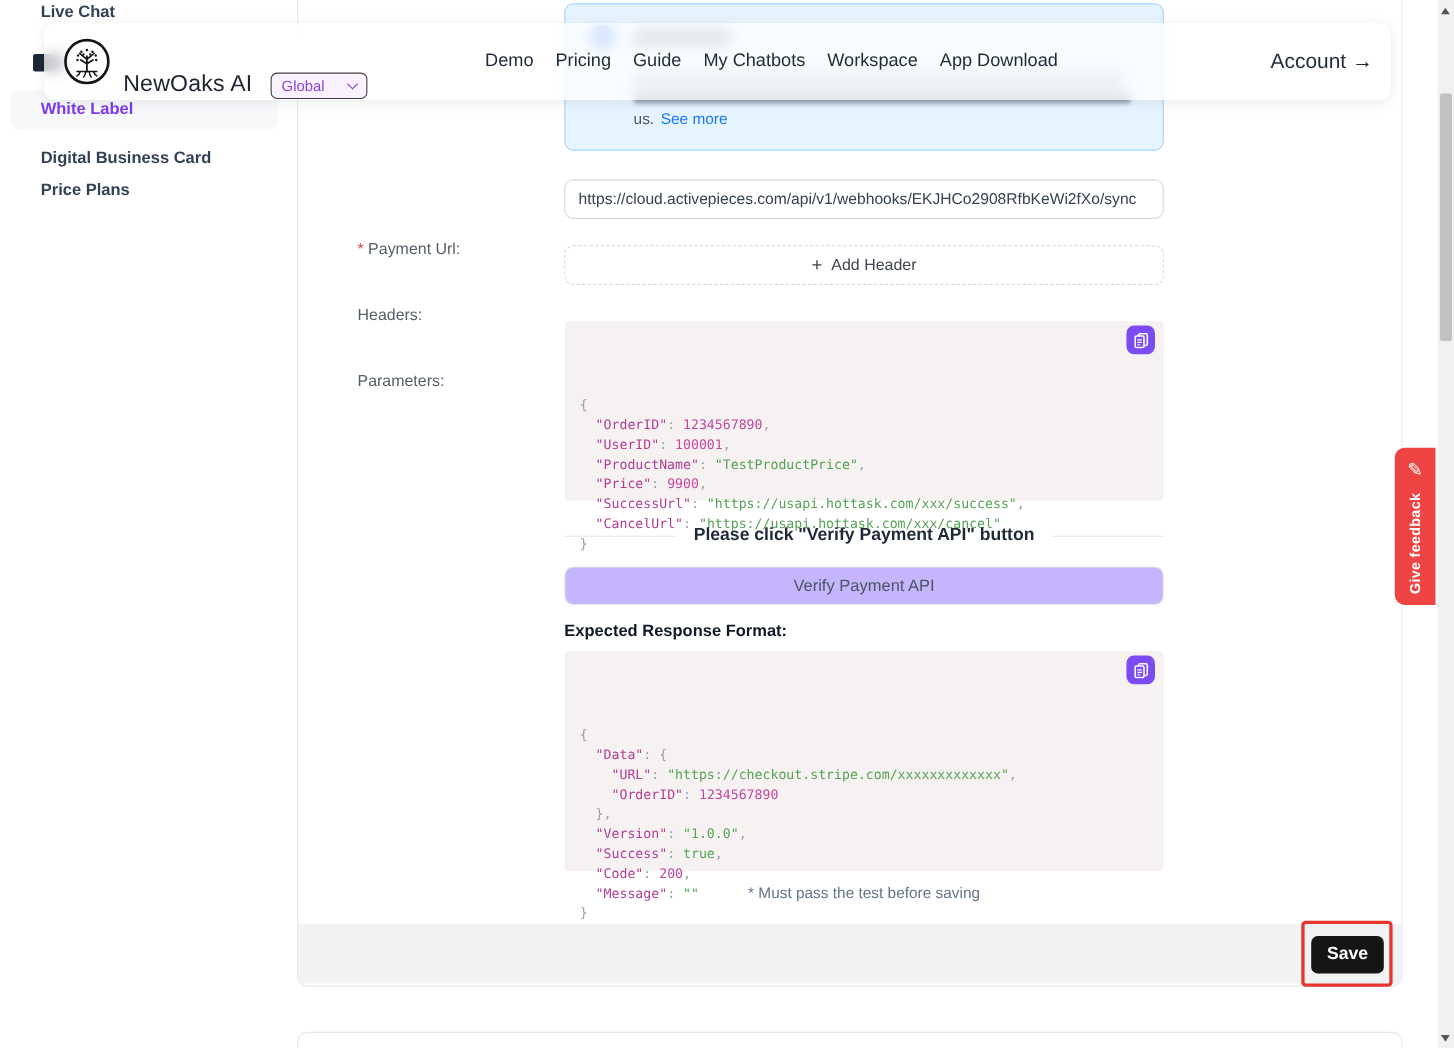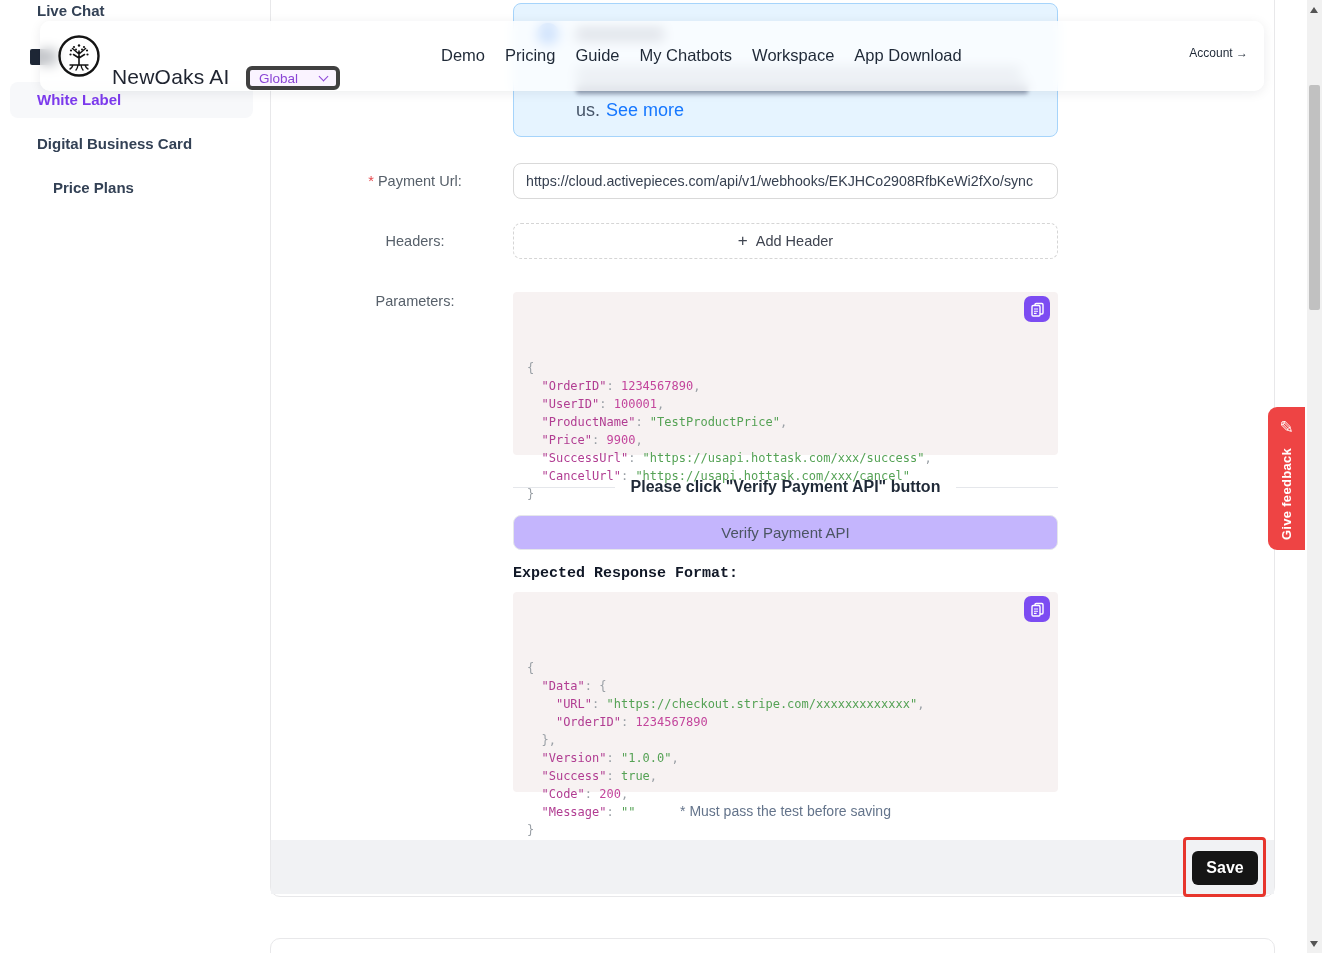--- a/index.html
+++ b/index.html
@@ -21,39 +21,39 @@
 
   
   .reminder { position:absolute; left:513px; top:3px; width:545px; height:134px;
               background:#e6f4ff; border:1px solid #a6d4fb; border-radius:8px; z-index:2; }
   .rem-avatar { position:absolute; left:23px; top:19px; width:22px; height:22px; border-radius:50%;
                 background:#5d9df5; }
   .blur-bar { position:absolute; background:#76829a; border-radius:3px; filter:blur(2px); opacity:.8; }
   .rem-title { left:62px; top:24px; width:88px; height:13px; }
   .rem-line1 { left:62px; top:63px; width:445px; height:11px; opacity:.45; }
   .rem-line2 { left:62px; top:79px; width:452px; height:11px; opacity:.75; }
-  .rem-text { position:absolute; left:62px; top:96px; font-size:18px; color:#475569; }
+  .rem-text { position:absolute; left:62px; top:96px; font-size:14px; color:#475569; }
   .rem-link { color:#1677ff; cursor:pointer; margin-left:6px; }
 
   
   .navbar { position:absolute; left:40px; top:21px; width:1224px; height:70px; z-index:5;
             background:rgba(255,255,255,0.72); -webkit-backdrop-filter:blur(6px); backdrop-filter:blur(6px);
             border-radius:10px; box-shadow:0 2px 12px rgba(15,23,42,.08); }
   .brand-logo { position:absolute; left:17px; top:13px; width:44px; height:44px; }
   .brand-name { position:absolute; left:72px; top:44px; font-size:21px; color:#1f2430; font-weight:500; letter-spacing:.2px; }
   .region-pill { position:absolute; left:206px; top:45px; height:24px; padding:0 9px; display:flex; align-items:center; gap:22px;
-                 background:#faf3ff; border:4px solid #404040; border-radius:6px; color:#8b45d6; font-size:13.5px; cursor:pointer; }
+                 background:#faf3ff; border:1px solid #404040; border-radius:6px; color:#8b45d6; font-size:13.5px; cursor:pointer; }
   .chev { width:7px; height:7px; border-right:1.6px solid #8b45d6; border-bottom:1.6px solid #8b45d6;
           transform:rotate(45deg); margin-top:-3px; }
   .nav-links { position:absolute; left:401px; top:25px; display:flex; gap:20px; }
   .nav-link { font-size:16.5px; color:#1f2937; cursor:pointer; white-space:nowrap; }
-  .nav-account { position:absolute; right:16px; top:25px; font-size:12px; color:#1f2937; cursor:pointer; }
-
-  
-  .f-label { position:absolute; width:180px; left:325px; text-align:center; font-size:14.5px; color:#57606a; }
+  .nav-account { position:absolute; right:16px; top:25px; font-size:19px; color:#1f2937; cursor:pointer; }
+
+  
+  .f-label { position:absolute; width:180px; left:325px; text-align:left; font-size:14.5px; color:#57606a;margin-top:46px; }
   .req { color:#e5484d; margin-right:4px; }
   .f-input { position:absolute; left:513px; top:163px; width:545px; height:36px; border:1px solid #d9d9d9; border-radius:8px;
              background:#fff; padding:0 12px; font-size:14.2px; color:#374151; font-family:"Liberation Sans",sans-serif; outline:none; }
   .add-header { position:absolute; left:513px; top:223px; width:545px; height:36px; border:1px dashed #d5d5d5; border-radius:8px;
                 background:#fff; display:flex; align-items:center; justify-content:center; gap:8px;
                 font-size:14.5px; color:#3f4450; cursor:pointer; }
   .plus { font-size:17px; color:#3f4450; }
 
   .code-block { position:absolute; left:513px; width:545px; background:#f7f2f2; border-radius:4px; padding:13px 14px;
                 font-family:"DejaVu Sans Mono", monospace; font-size:12px; line-height:18px; white-space:pre; }
@@ -64,21 +64,21 @@
   .copy-btn { position:absolute; top:4px; right:8px; width:26px; height:26px; border-radius:7px; background:#7c4cf2;
               display:flex; align-items:center; justify-content:center; cursor:pointer; }
 
   .divider { position:absolute; left:513px; top:478px; width:545px; display:flex; align-items:center; gap:16px; }
   .divider .line { flex:1; height:1px; background:#e5e7eb; }
   .divider .d-text { font-size:16px; font-weight:600; color:#1f2937; white-space:nowrap; }
 
   .verify-btn { position:absolute; left:513px; top:515px; width:545px; height:35px; background:#c4b5fd;
                 border:1px solid #e5e7eb; border-radius:8px; font-size:15px; color:#4b5563;
                 display:flex; align-items:center; justify-content:center; cursor:pointer; }
-  .expected-label { position:absolute; left:513px; top:565px; font-size:15px; font-weight:700; color:#111827;font-family:Liberation Mono, monospace; }
+  .expected-label { position:absolute; left:513px; top:565px; font-size:15px; font-weight:700; color:#111827; }
   .note { position:absolute; left:513px; top:803px; width:545px; text-align:center; font-size:14px; color:#64748b; }
 
   .footer-bar { position:absolute; left:271px; top:840px; width:1003px; height:54px; background:#f1f2f4; z-index:3; }
   .save-btn { position:absolute; left:1192px; top:851px; width:66px; height:34px; background:#151515; border-radius:6px;
               color:#fff; font-size:16px; font-weight:800; display:flex; align-items:center; justify-content:center;
               cursor:pointer; z-index:4; }
   .annotation { position:absolute; left:1183px; top:837px; width:83px; height:60px; border:3px solid #e7352c;
                 border-radius:4px; z-index:6; pointer-events:none; }
 
   
@@ -103,21 +103,21 @@
 <div id="page">
 
   <div class="main-card"></div>
 
   <div>
     <div class="side-item" style="top:2px;">Live Chat</div>
     <div class="side-frag"></div>
     <div class="side-active-row"></div>
     <div class="side-item side-active" style="top:91px;">White Label</div>
     <div class="side-item" style="top:135px;">Digital Business Card</div>
-    <div class="side-item" style="top:179px;margin-left:16px;">Price Plans</div>
+    <div class="side-item" style="top:164px;">Price Plans</div>
   </div>
 
   <div class="reminder">
     <div class="rem-avatar"></div>
     <div class="blur-bar rem-title"></div>
     <div class="blur-bar rem-line1"></div>
     <div class="blur-bar rem-line2"></div>
     <div class="rem-text">
       <span>us.</span><span class="rem-link">See more</span>
     </div>

